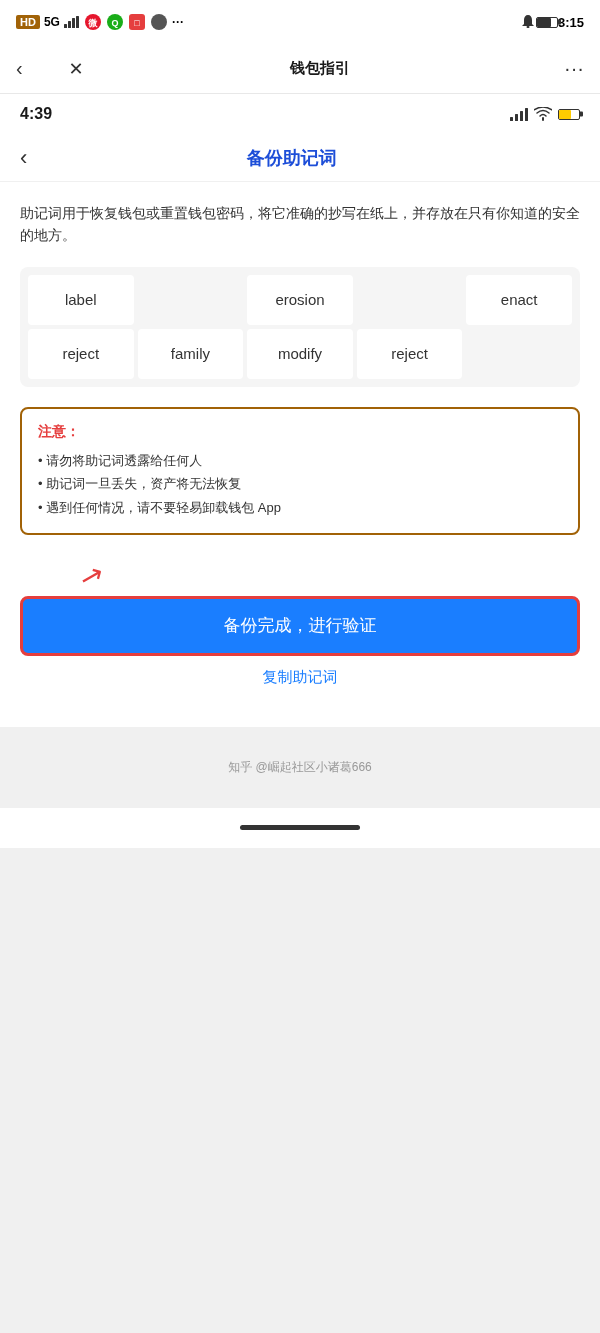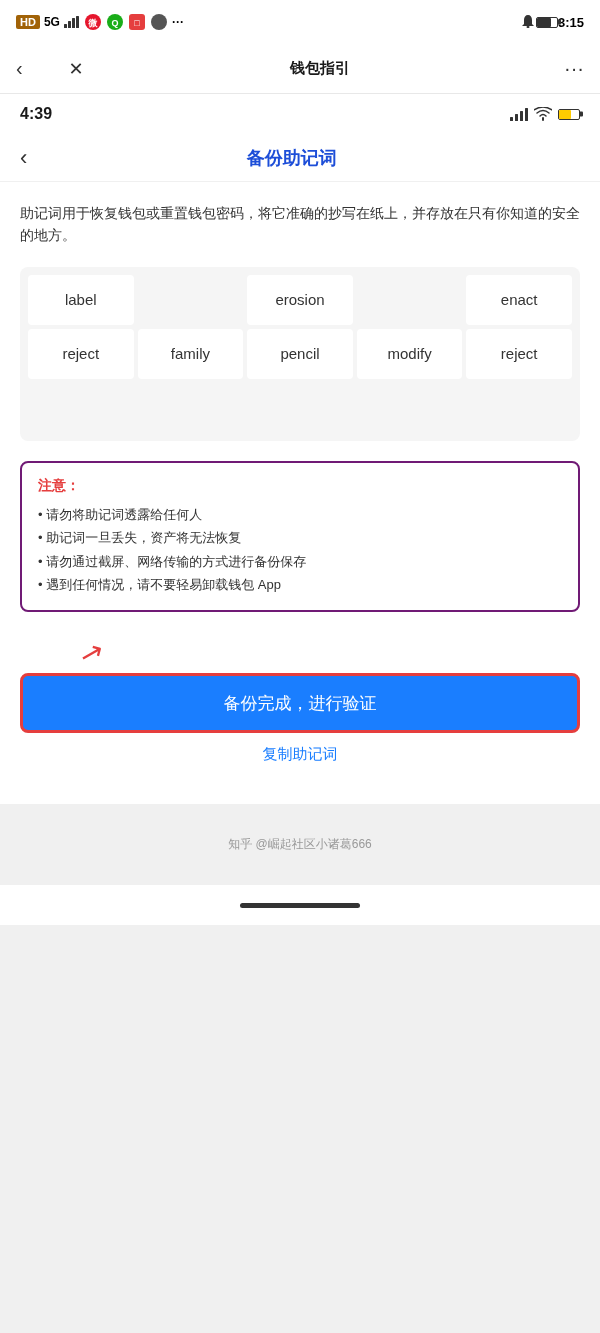--- a/index.html
+++ b/index.html
@@ -183,21 +183,21 @@
       display: flex;
       align-items: center;
       justify-content: center;
     }
     .mnemonic-cell.empty {
       background: transparent;
     }
 
     
     .warning-box {
-      border: 2px solid #701a75;
+      border: 2px solid #a16207;
       border-radius: 8px;
       padding: 14px 16px;
       margin-bottom: 24px;
       background: #fff;
     }
     .warning-title {
       font-size: 14px;
       font-weight: bold;
       color: #e53e3e;
       margin-bottom: 8px;
@@ -353,32 +353,30 @@
 
     
     <div class="mnemonic-grid">
       <div class="mnemonic-cell">label</div>
       <div class="mnemonic-cell empty"></div>
       <div class="mnemonic-cell">erosion</div>
       <div class="mnemonic-cell empty"></div>
       <div class="mnemonic-cell">enact</div>
       <div class="mnemonic-cell">reject</div>
       <div class="mnemonic-cell">family</div>
-      <div class="mnemonic-cell">pencil</div>
       <div class="mnemonic-cell">modify</div>
       <div class="mnemonic-cell">reject</div>
       <div class="mnemonic-cell empty"></div>
     </div>
 
     
     <div class="warning-box">
       <div class="warning-title">注意：</div>
       <div class="warning-item">• 请勿将助记词透露给任何人</div>
       <div class="warning-item">• 助记词一旦丢失，资产将无法恢复</div>
-      <div class="warning-item">• 请勿通过截屏、网络传输的方式进行备份保存</div>
       <div class="warning-item">• 遇到任何情况，请不要轻易卸载钱包 App</div>
     </div>
 
     
     <div class="arrow-indicator">
       <span class="red-arrow">↗</span>
     </div>
 
     
     <button class="verify-btn">备份完成，进行验证</button>

